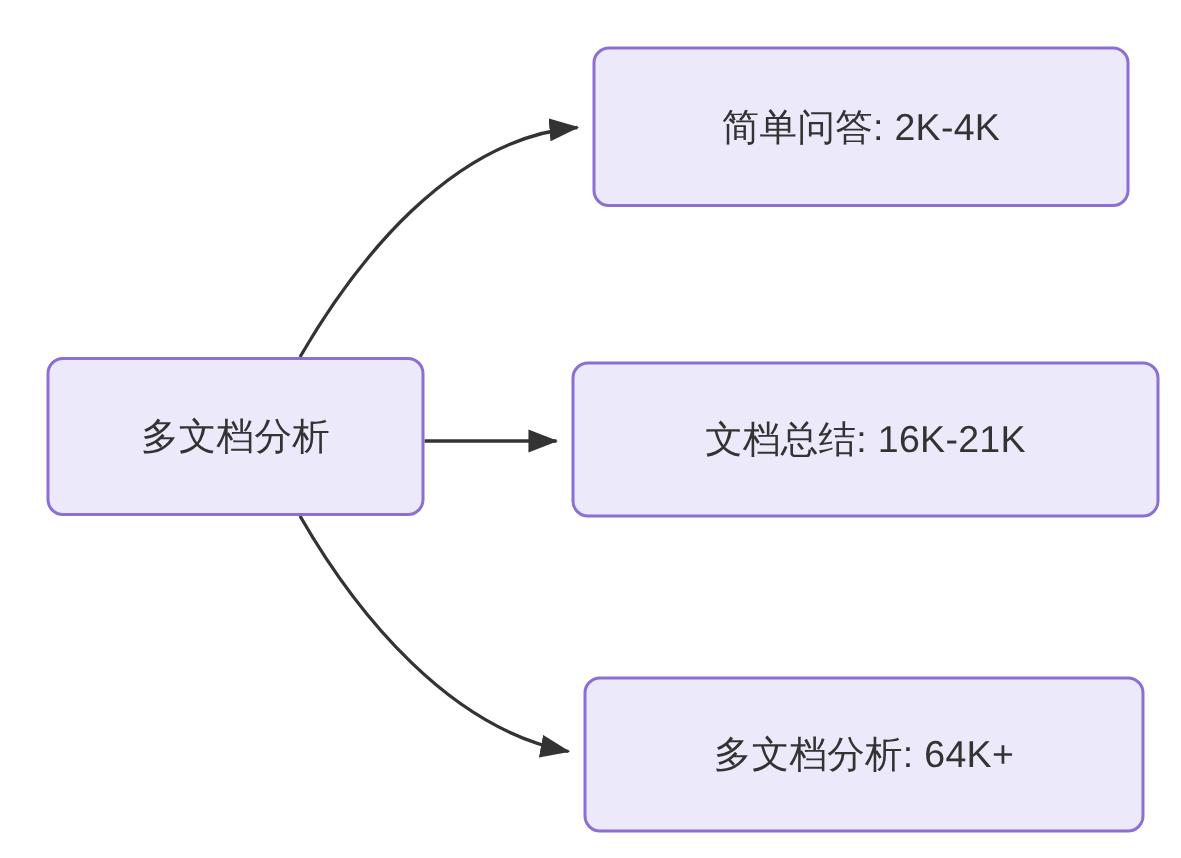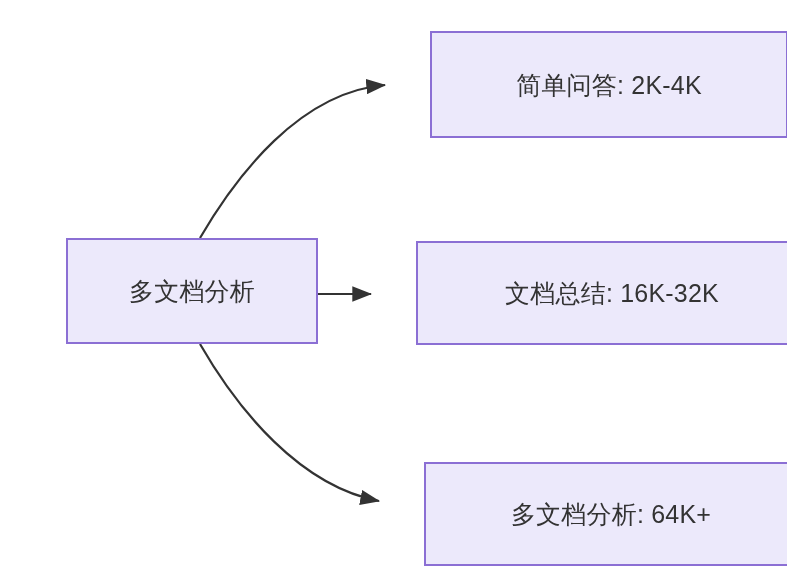--- a/index.html
+++ b/index.html
@@ -24,40 +24,39 @@
     top: 0;
     width: 787px;
     height: 572px;
     pointer-events: none;
   }
   .node {
     position: absolute;
     box-sizing: border-box;
     background: #ECE9FB;
     border: 2.5px solid #8B6FD4;
-    border-radius: 0;
+    border-radius: 11px;
     display: flex;
     align-items: center;
     justify-content: center;
     text-align: center;
-    margin-left: 35px;
   }
   .node-label {
     color: #333333;
     font-size: 25px;
     font-weight: 400;
     line-height: 1.2;
     letter-spacing: 0.2px;
     white-space: nowrap;
   }
   
   #node-root      { left: 31px;  top: 238px; width: 252px; height: 106px; }
   #node-simple-qa { left: 395px; top: 31px;  width: 358px; height: 107px; }
   #node-doc-sum   { left: 381px; top: 241px; width: 392px; height: 104px; }
-  #node-multi-doc { left: 389px; top: 462px; width: 374px; height: 104px; }
+  #node-multi-doc { left: 389px; top: 451px; width: 374px; height: 104px; }
 </style>
 </head>
 <body>
 
 <div id="canvas">
 
   <svg id="edge-layer" viewBox="0 0 787 572" width="787" height="572" xmlns="http://www.w3.org/2000/svg">
     <defs>
       <marker id="arrowhead" markerWidth="9" markerHeight="7" refX="8.5" refY="3.5" orient="auto" markerUnits="strokeWidth">
         <polygon points="0,0 9,3.5 0,7" fill="#333333"></polygon>
@@ -73,20 +72,20 @@
 
   <div id="node-root" class="node">
     <span class="node-label">多文档分析</span>
   </div>
 
   <div id="node-simple-qa" class="node">
     <span class="node-label">简单问答: 2K-4K</span>
   </div>
 
   <div id="node-doc-sum" class="node">
-    <span class="node-label">文档总结: 16K-32K</span>
+    <span class="node-label">文档总结: 16K-21K</span>
   </div>
 
   <div id="node-multi-doc" class="node">
     <span class="node-label">多文档分析: 64K+</span>
   </div>
 
 </div>
 
 </body></html>

